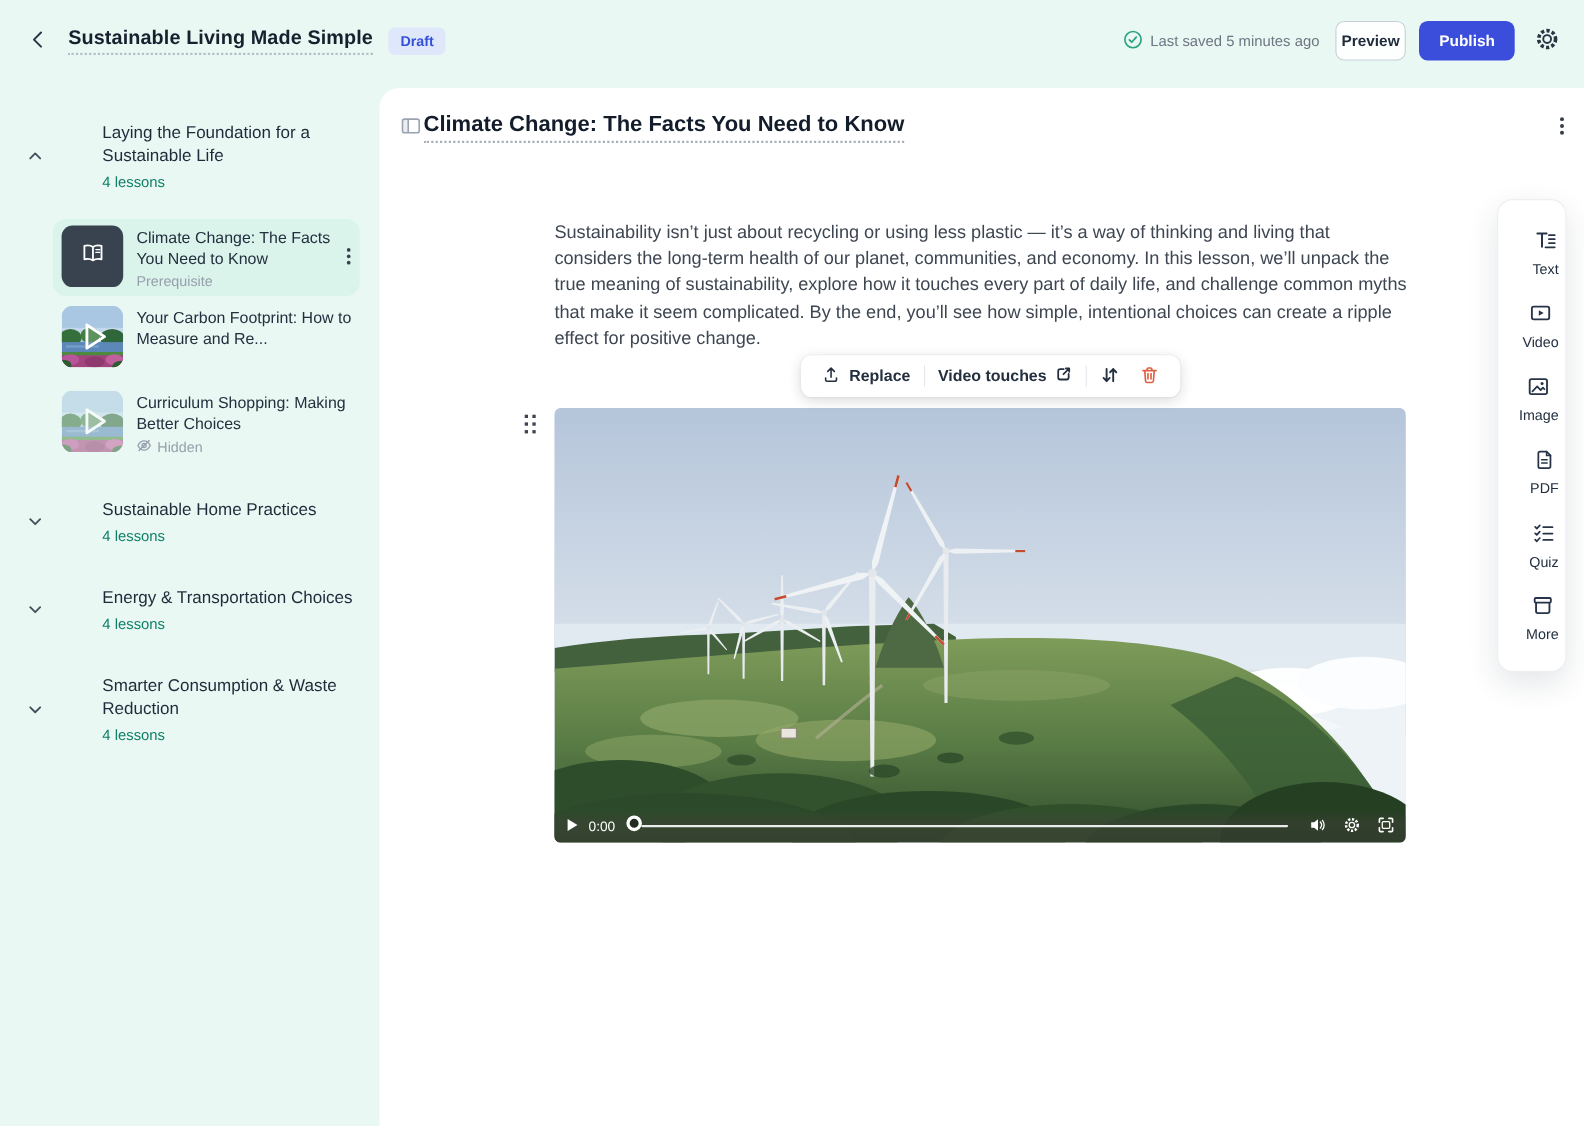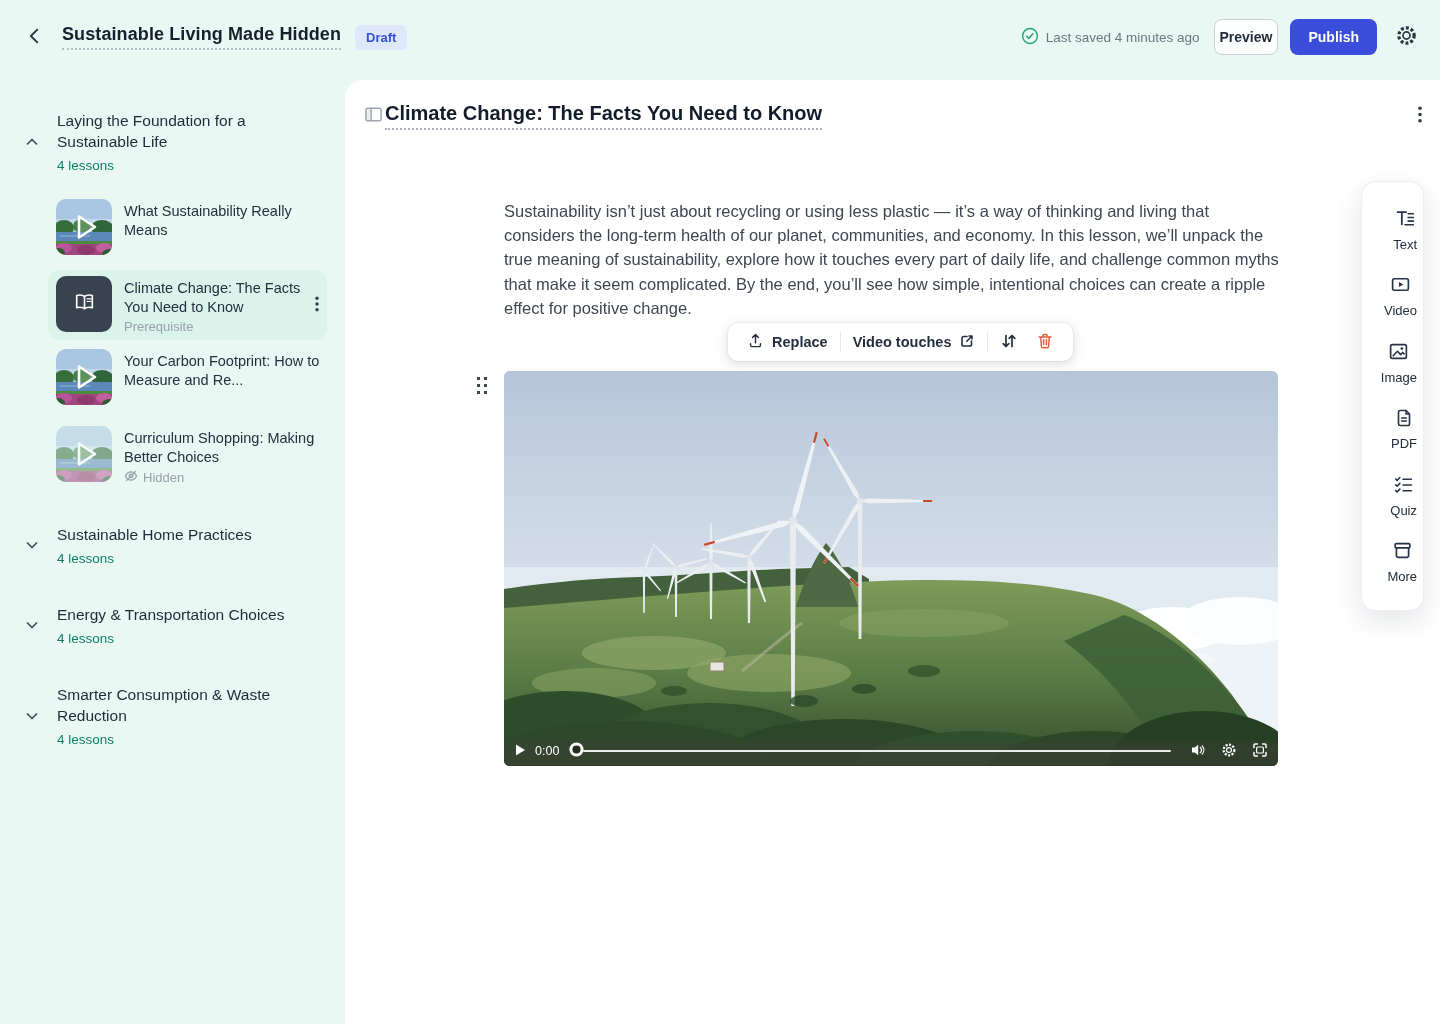--- a/index.html
+++ b/index.html
@@ -20,21 +20,21 @@
   .btn{border-radius:8px;font-size:14px;font-weight:600;cursor:pointer;font-family:inherit;}
   .btn-preview{background:#fdfefe;border:1px solid #c7d0da;color:#1f2a3a;padding:9px 5px;margin-right:12px;}
   .btn-publish{background:#3b4edb;border:none;color:#fff;padding:10px 18px;margin-right:16px;}
 
   
   .sidebar{position:absolute;top:74px;left:0;width:345px;bottom:0;box-sizing:border-box;}
   .curriculum-header{display:flex;align-items:center;margin:26px 24px 0 24px;}
   .curriculum-title{font-size:17.5px;font-weight:700;color:#16202e;margin-left:16px;}
   .add-btn{margin-left:12px;}
   .sections{margin-top:36px;}
-  .section-header{display:flex;align-items:center;padding:0 24px;cursor:pointer;}
+  .section-header{display:flex;align-items:center;padding:0 24px;cursor:pointer;gap:36px;}
   .chev-col{width:33px;flex:none;display:flex;align-items:center;}
   .section-title{font-size:15.5px;font-weight:500;color:#1e2b3b;line-height:21px;max-width:236px;}
   .lesson-count{font-size:13.5px;color:#0f7f68;margin-top:6px;}
   .lessons{margin-top:26px;}
   .lesson-row{display:flex;gap:12px;margin-left:56px;margin-bottom:15px;width:265px;cursor:pointer;}
   .lesson-row.selected{margin-left:48px;background:#daf3eb;border-radius:12px;padding:6px 6px 6px 8px;margin-bottom:9px;}
   .lesson-row.row3{margin-bottom:21px;}
   .thumb{width:56px;height:56px;border-radius:10px;flex:none;overflow:hidden;display:block;}
   .thumb.dimmed{opacity:.55;}
   .thumb-book{width:56px;height:56px;border-radius:10px;flex:none;background:#39434f;
@@ -118,32 +118,32 @@
 <div class="app">
 
   <header class="topbar">
     <button class="icon-btn">
       <span>
         <svg width="22" height="22" viewBox="0 0 24 24">
             <path d="M14.5 5 7.5 12l7 7" fill="none" stroke="#2b3442" stroke-width="2" stroke-linecap="round" stroke-linejoin="round"></path>
           </svg>
       </span>
     </button>
-    <div class="course-title">Sustainable Living Made Hidden</div>
+    <div class="course-title">Sustainable Living Made Simple</div>
     <span class="badge">Draft</span>
 
     <div class="topbar-right">
       <div class="saved">
         <span>
           <svg width="18" height="18" viewBox="0 0 18 18">
               <circle cx="9" cy="9" r="7.4" fill="none" stroke="#2aa381" stroke-width="1.5"></circle>
               <path d="M5.7 9.3l2.1 2.1 4.2-4.6" fill="none" stroke="#2aa381" stroke-width="1.6" stroke-linecap="round" stroke-linejoin="round"></path>
             </svg>
         </span>
-        <span>Last saved 4 minutes ago</span>
+        <span>Last saved 5 minutes ago</span>
       </div>
       <button class="btn btn-preview">Preview</button>
       <button class="btn btn-publish">Publish</button>
       <button class="icon-btn">
         <span>
           <svg width="23" height="23" viewBox="0 0 24 24" style="color:#2b3442">
               <use href="#gearRing" stroke="#2b3442"></use>
             </svg>
         </span>
       </button>
@@ -161,31 +161,20 @@
             </svg>
         </span>
         <div>
           <div class="section-title">Laying the Foundation for a Sustainable Life</div>
           <div class="lesson-count">4 lessons</div>
         </div>
       </div>
 
       <div class="lessons">
 
-        <div class="lesson-row">
-          <span class="thumb">
-            <svg viewBox="0 0 56 56" width="56" height="56">
-                <use href="#thumbArt"></use>
-                <use href="#playTri"></use>
-              </svg>
-          </span>
-          <div class="lesson-text">
-            <div class="lesson-title">What Sustainability Really Means</div>
-          </div>
-        </div>
 
         <div class="lesson-row selected">
           <span class="thumb-book">
             <span>
               <svg width="27" height="27" viewBox="0 0 26 26">
                   <path d="M13 7.2c-1.9-1.4-4.6-1.7-7.5-1V18c2.9-.7 5.6-.4 7.5 1 1.9-1.4 4.6-1.7 7.5-1V6.2c-2.9-.7-5.6-.4-7.5 1z M13 7.2V19" fill="none" stroke="#ffffff" stroke-width="1.6" stroke-linecap="round" stroke-linejoin="round"></path>
                   <path d="M15.5 9.5h3.5M15.5 12h3.5" stroke="#ffffff" stroke-width="1.1" stroke-linecap="round"></path>
                 </svg>
             </span>
           </span>

